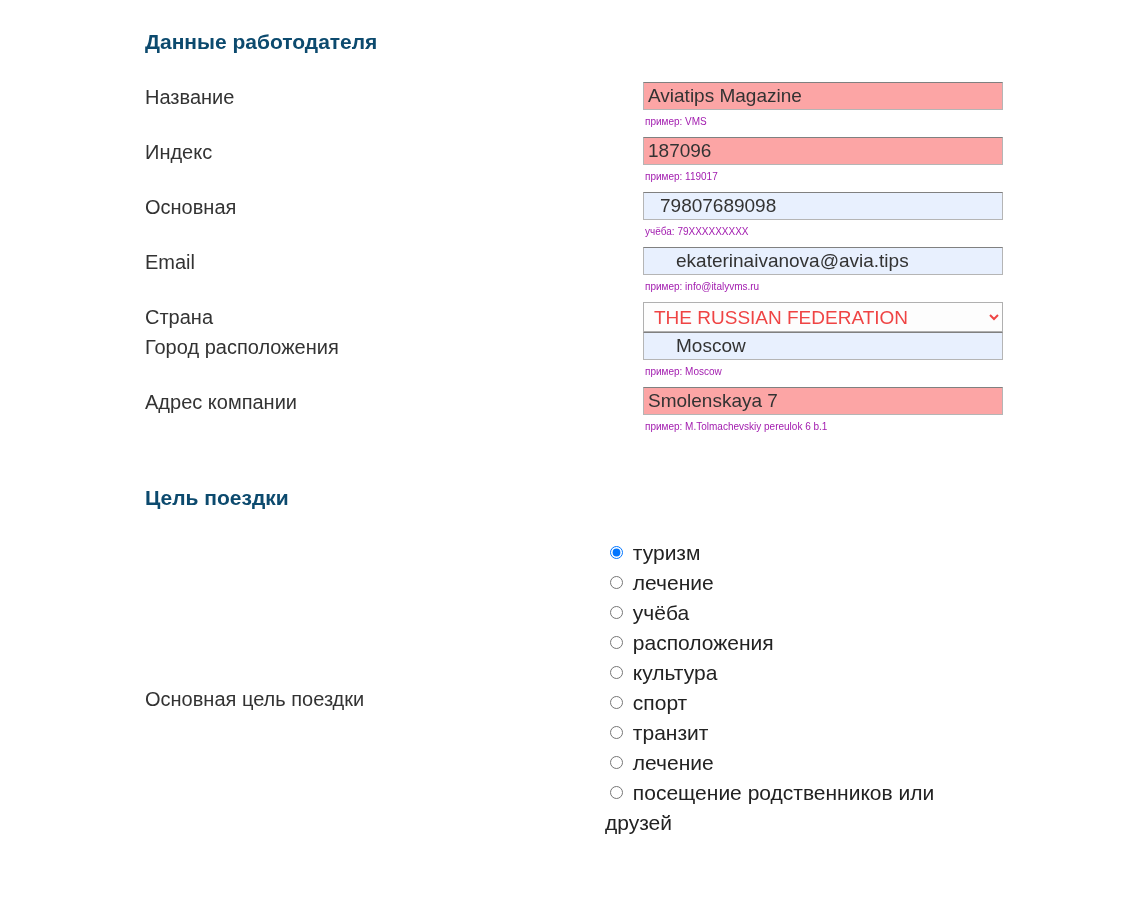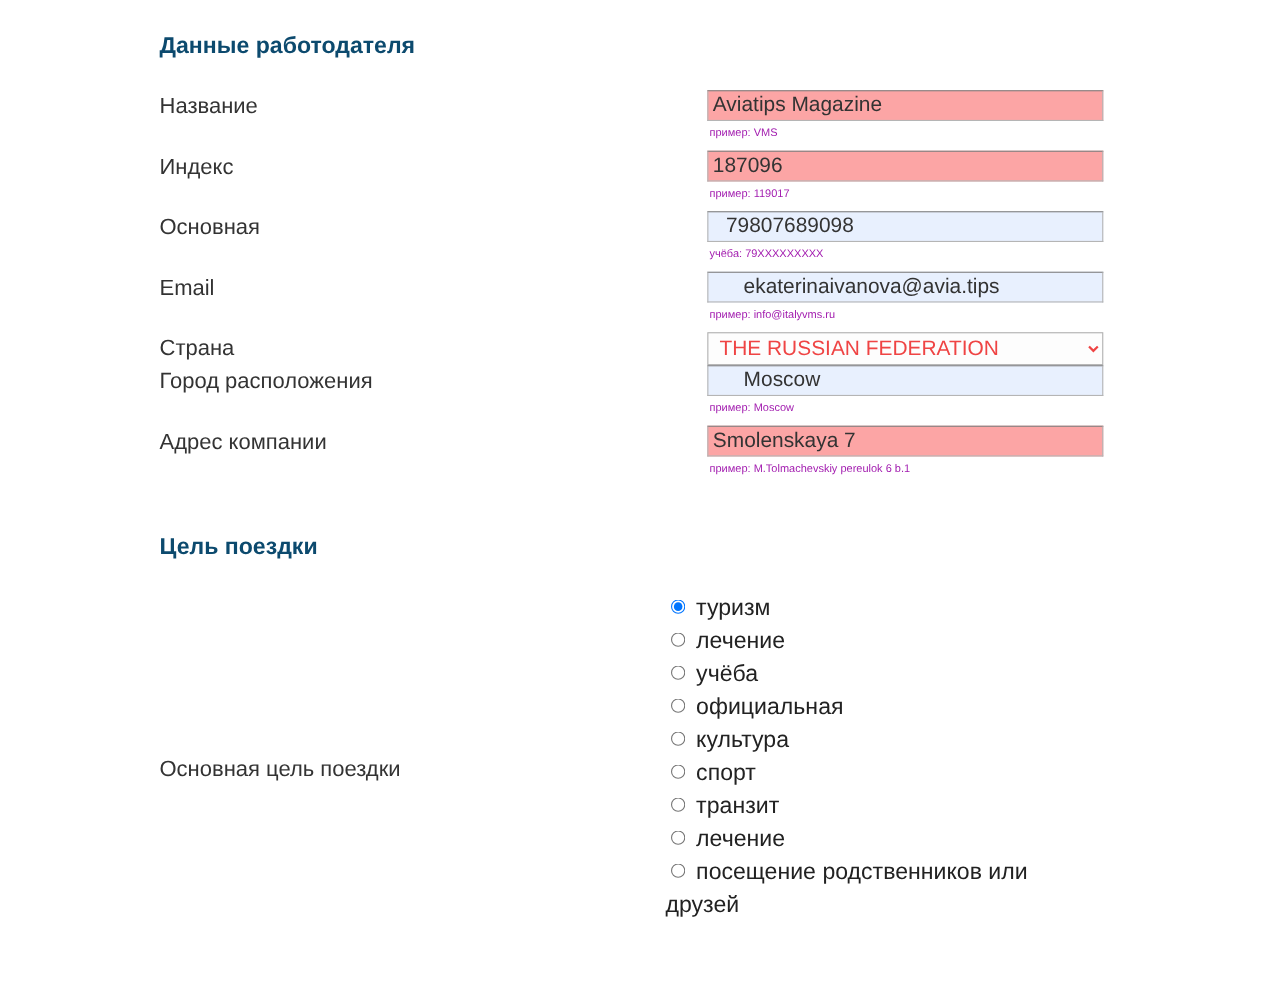--- a/index.html
+++ b/index.html
@@ -156,21 +156,21 @@
   <div class="section-gap"></div>
 
   <div class="section-title">Цель поездки</div>
 
   <div class="radio-row">
     <div class="label-col">Основная цель поездки</div>
     <div class="radio-group" id="radio-group">
         <label class="radio-item"><input type="radio" name="trip-purpose" checked="" style=""><span> туризм</span></label>
         <label class="radio-item"><input type="radio" name="trip-purpose" style=""><span> лечение</span></label>
         <label class="radio-item"><input type="radio" name="trip-purpose" style=""><span> учёба</span></label>
-        <label class="radio-item"><input type="radio" name="trip-purpose" style=""><span> официальная</span></label>
+        <label class="radio-item"><input type="radio" name="trip-purpose" style=""><span> расположения</span></label>
         <label class="radio-item"><input type="radio" name="trip-purpose" style=""><span> культура</span></label>
         <label class="radio-item"><input type="radio" name="trip-purpose" style=""><span> спорт</span></label>
         <label class="radio-item"><input type="radio" name="trip-purpose" style=""><span> транзит</span></label>
         <label class="radio-item"><input type="radio" name="trip-purpose" style=""><span> лечение</span></label>
         <label class="radio-item"><input type="radio" name="trip-purpose" style=""><span> посещение родственников или друзей</span></label>
       </div>
   </div>
 
 </div>
 

